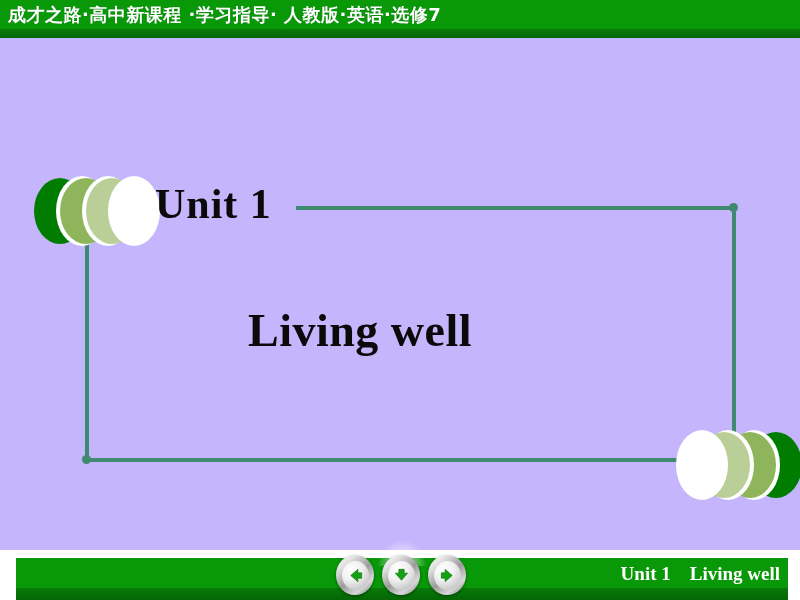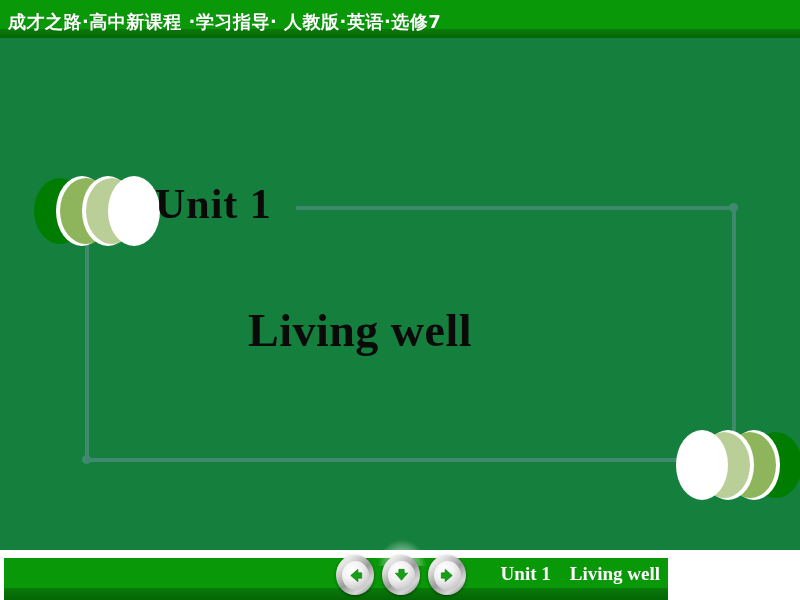--- a/index.html
+++ b/index.html
@@ -44,31 +44,30 @@
     top: 1px;
     height: 28px;
     line-height: 28px;
     color: #ffffff;
     font-family: "DejaVu Sans", "Liberation Sans", sans-serif;
     font-size: 18px;
     font-weight: bold;
     letter-spacing: 0.5px;
     white-space: nowrap;
     text-shadow: 0 0 1px rgba(0,0,0,0.25);
-    margin-top: 7px;
   }
 
   
   #slide-body {
     position: absolute;
     left: 0;
     top: 38px;
     width: 800px;
     height: 512px;
-    background: #15803d;
+    background: #c4b5fd;
   }
 
   
   .frame-line {
     position: absolute;
     background: #3f8a6e;
   }
   #frame-line-top {
     left: 296px;
     top: 168px;
@@ -196,23 +195,23 @@
     font-size: 46px;
     font-weight: bold;
     color: #0a0a0a;
     letter-spacing: 0.5px;
     white-space: nowrap;
   }
 
   
   #footer-bar {
     position: absolute;
-    left: 4px;
+    left: 16px;
     top: 558px;
-    width: 664px;
+    width: 772px;
     height: 42px;
   }
   #footer-bar .band-top {
     position: absolute;
     left: 0; top: 0;
     width: 100%;
     height: 30px;
     background: #089808;
   }
   #footer-bar .band-bottom {

